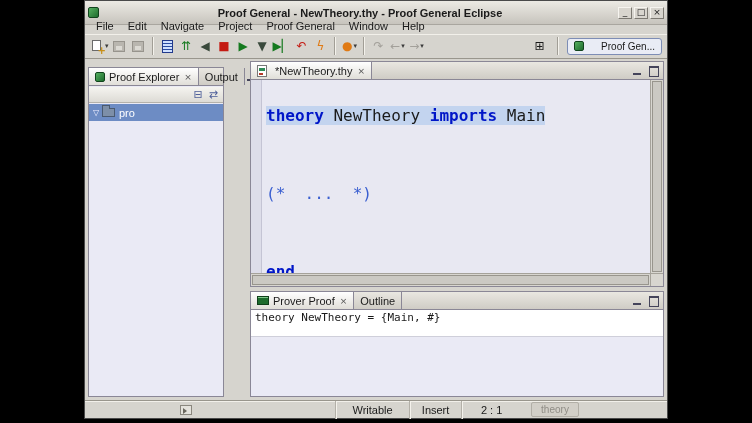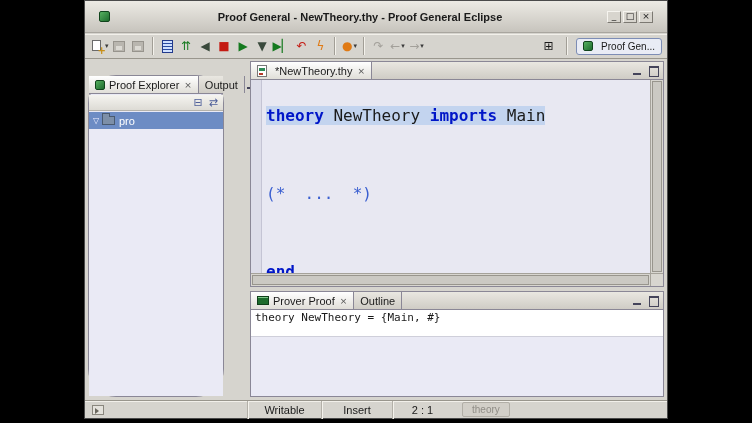--- a/index.html
+++ b/index.html
@@ -7,24 +7,24 @@
     width: 752px; height: 423px; background: #000;
     position: relative; overflow: hidden;
     font-family: "Liberation Sans", sans-serif; font-size: 11px; color: #1a1a1a;
   }
   .window {
     position: absolute; left: 84px; top: 0; width: 584px; height: 419px;
     background: #d6d4ce; border: 1px solid #4a4a4a;
   }
   
   .titlebar {
-    position: absolute; left: 0; top: 0; right: 0; height: 32px;
+    position: absolute; left: 0; top: 0; right: 0; height: 24px;
     background: linear-gradient(#eceae4, #c7c4bd);
     border-bottom: 1px solid #a9a69f;
-    display: flex; align-items: center; padding: 0 14px;
+    display: flex; align-items: center; padding: 0 3px;
   }
   .app-icon { width: 11px; height: 11px; border-radius: 2px;
     background: linear-gradient(135deg, #56b060, #1d6b2d);
     border: 1px solid #10441c; margin-right: 3px; flex: none; }
   .title { flex: 1; text-align: center; font-weight: bold; font-size: 11px; }
   .win-btns { display: flex; gap: 2px; flex: none; }
   .wbtn { width: 14px; height: 12px; background: #d8d5ce;
     border: 1px solid; border-color: #f6f4ef #7c7972 #7c7972 #f6f4ef;
     font-size: 9px; line-height: 9px; text-align: center;
     font-family: "DejaVu Sans", sans-serif; cursor: default; }
@@ -49,21 +49,21 @@
   .ico-new .plus { position: absolute; right: -2px; bottom: -2px; color: #c89018;
     font-weight: bold; font-size: 10px; line-height: 9px; }
   .ico-gray-block { width: 12px; height: 11px; background: #b9b6af;
     border: 1px solid #97948d; position: relative; }
   .ico-gray-block::after { content: ""; position: absolute; left: 2px; bottom: 1px;
     right: 2px; height: 4px; background: #dcdad4; }
   .ico-doc { width: 11px; height: 13px; border: 1px solid #223a8c;
     background: repeating-linear-gradient(#cfe0ff 0 2px, #2a4ba0 2px 3px); }
   
   .persp { margin-left: auto; display: flex; align-items: center; gap: 4px; }
-  .chicklet { display: flex; align-items: center; gap: 8px; padding: 2px 6px;
+  .chicklet { display: flex; align-items: center; gap: 17px; padding: 2px 6px;
     background: #e9ecf5; border: 1px solid #7d8db5; border-radius: 3px; font-size: 10px; }
   .mini-green { width: 10px; height: 10px; border-radius: 2px; flex: none;
     background: linear-gradient(135deg, #56b060, #1d6b2d); border: 1px solid #10441c; }
   
   .main { position: absolute; left: 0; top: 58px; right: 0; bottom: 19px; background: #d6d4ce; }
   .view { position: absolute; background: #eaeaf5; border: 1px solid #8a8796; }
   .tabrow { position: absolute; left: 0; top: 0; right: 0; height: 18px;
     background: linear-gradient(#e9e7e1, #cfccc5); border-bottom: 1px solid #8a8796;
     display: flex; align-items: stretch; }
   .tab { display: flex; align-items: center; gap: 4px; padding: 0 6px;
@@ -72,21 +72,21 @@
   .tab .x { font-size: 9px; color: #555; margin-left: 1px; font-family: "DejaVu Sans", sans-serif; }
   .view-btns { margin-left: auto; display: flex; align-items: center; gap: 4px; padding-right: 4px; }
   .vbtn { width: 12px; height: 11px; position: relative; }
   .vbtn.min::after { content: ""; position: absolute; left: 2px; bottom: 1px;
     width: 8px; height: 2px; background: #44445a; }
   .vbtn.max::after { content: ""; position: absolute; left: 2px; top: 1px;
     width: 8px; height: 8px; border: 1px solid #44445a; border-top-width: 2px; }
   .ico-pg-tab { width: 10px; height: 10px; border-radius: 2px; flex: none;
     background: linear-gradient(135deg, #56b060, #1d6b2d); border: 1px solid #10441c; }
   
-  .explorer-view { left: 3px; top: 16px; width: 136px; bottom: 2px; border-radius: 28px; }
+  .explorer-view { left: 3px; top: 8px; width: 136px; bottom: 2px; }
   .local-toolbar { position: absolute; left: 0; top: 19px; right: 0; height: 16px;
     background: linear-gradient(#f5f4f0, #dddbd5); border-bottom: 1px solid #b5b2aa;
     display: flex; justify-content: flex-end; align-items: center; gap: 6px; padding-right: 5px;
     font-family: "DejaVu Sans", sans-serif; font-size: 11px; color: #50609a; }
   .tree { position: absolute; left: 0; top: 36px; right: 0; bottom: 0; background: #eaeaf5; }
   .trow { height: 17px; display: flex; align-items: center; }
   .trow.selected { background: #6d8cc4; color: #fff; }
   .expander { width: 12px; padding-left: 4px; font-size: 8px; color: #eef;
     font-family: "DejaVu Sans", sans-serif; }
   .ico-folder { width: 13px; height: 9px; background: #7d8fa8; border: 1px solid #4a5a70;
@@ -126,47 +126,56 @@
   .bottom-view { left: 0; right: 0; top: 230px; bottom: 0; }
   .ico-console { width: 12px; height: 9px; background: #1d6b2d; border: 1px solid #0f3f1a;
     box-shadow: inset 0 1px 0 #7fc88a; flex: none; }
   .prover-content { position: absolute; left: 0; top: 18px; right: 0; bottom: 0; background: #eaeaf5; }
   .out-line { height: 27px; background: #fff; border-bottom: 1px solid #cfcfda;
     font-family: "DejaVu Sans Mono", monospace; font-size: 11px; line-height: 15px; padding-left: 4px;
     white-space: pre; }
   
   .statusbar { position: absolute; left: 0; right: 0; bottom: 0; height: 18px;
     border-top: 1px solid #99968d; box-shadow: inset 0 1px 0 #f2f0ea;
-    display: flex; align-items: center; }
+    display: flex; align-items: center; justify-content: center; }
   .sb-left { width: 162px; display: flex; align-items: center; padding-left: 7px; }
   .fastview { width: 12px; height: 10px; border: 1px solid #8a877e; background: #e4e2dc; position: relative; }
   .fastview::after { content: ""; position: absolute; left: 2px; top: 2px;
     width: 0; height: 0; border-left: 4px solid #6a675e; border-top: 3px solid transparent;
     border-bottom: 3px solid transparent; }
   .sb-cell { height: 18px; display: flex; align-items: center; justify-content: center;
     border-left: 1px solid #b3b0a8; box-shadow: inset 1px 0 0 #f4f2ec; }
-  .sb-writable { width: 74px; } .sb-insert { width: 71px; } .sb-caret { width: 60px; }
+  .sb-writable { width: 74px; } .sb-insert { width: 52px; } .sb-caret { width: 60px; }
   .theory-chip { margin-left: 10px; padding: 1px 9px; border: 1px solid #b1aea6;
     background: #d2cfc8; color: #908d86; border-radius: 2px; font-size: 10px; }
 </style>
 </head>
 <body>
 
 <div class="window">
 
   <div class="titlebar">
     <span class="app-icon"></span>
     <span class="title">Proof General - NewTheory.thy - Proof General Eclipse</span>
     <span class="win-btns">
       <span class="wbtn">_</span>
       <span class="wbtn">□</span>
       <span class="wbtn">×</span>
     </span>
   </div>
 
+  <div class="menubar">
+    <span class="menu-item">File</span>
+    <span class="menu-item">Edit</span>
+    <span class="menu-item">Navigate</span>
+    <span class="menu-item">Project</span>
+    <span class="menu-item">Proof General</span>
+    <span class="menu-item">Window</span>
+    <span class="menu-item">Help</span>
+  </div>
 
   <div class="toolbar">
     <span class="tbtn">
       <span class="ico-new">
           <span class="page"></span>
           <span class="plus">+</span>
         </span>
       <span class="dd">▾</span>
     </span>
     <span class="tbtn">

